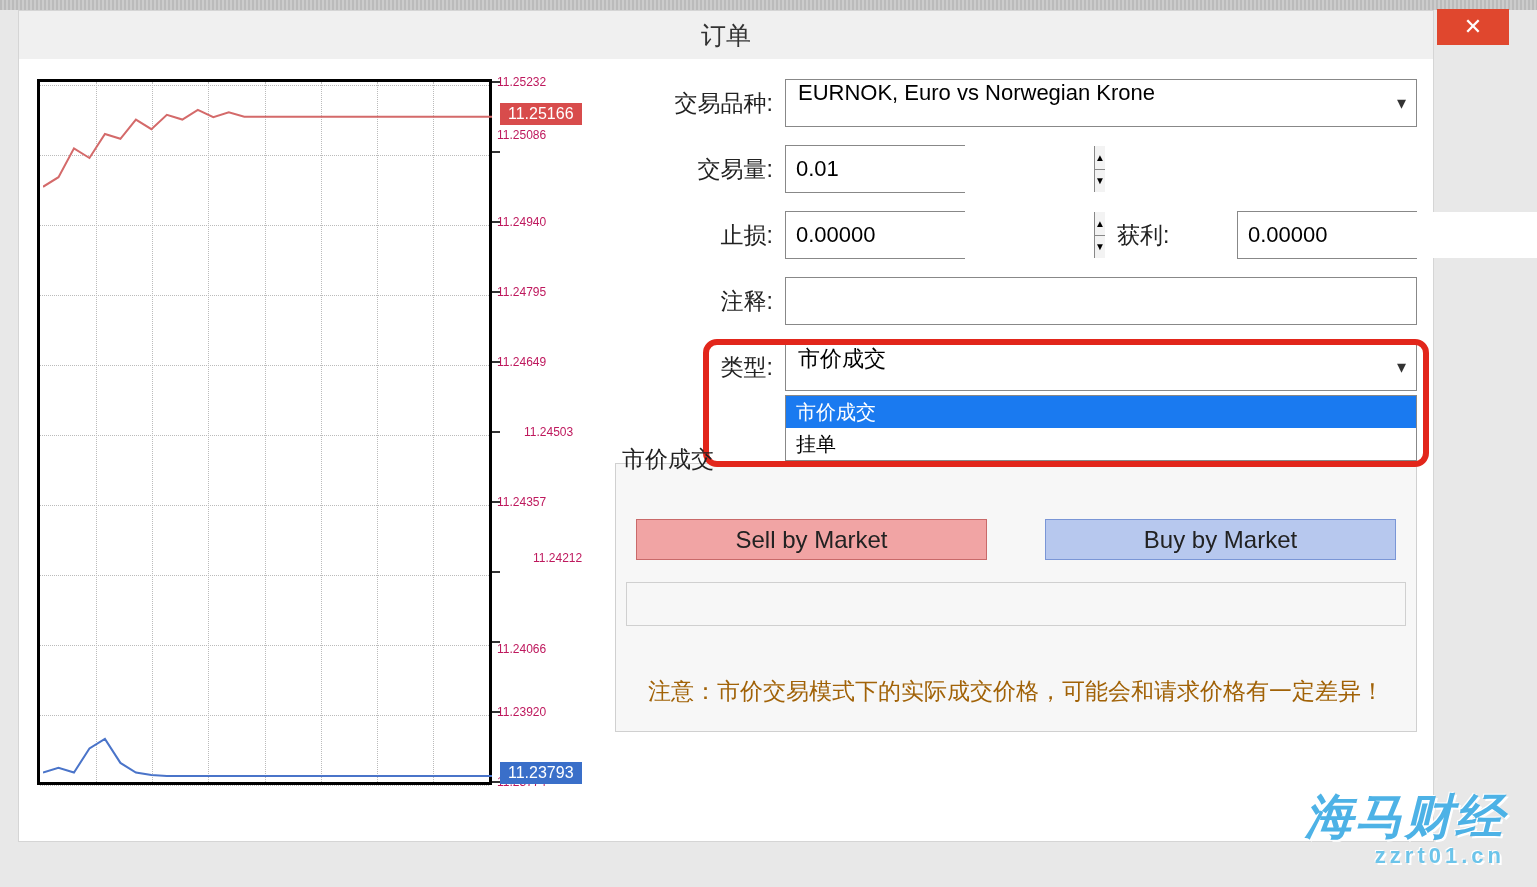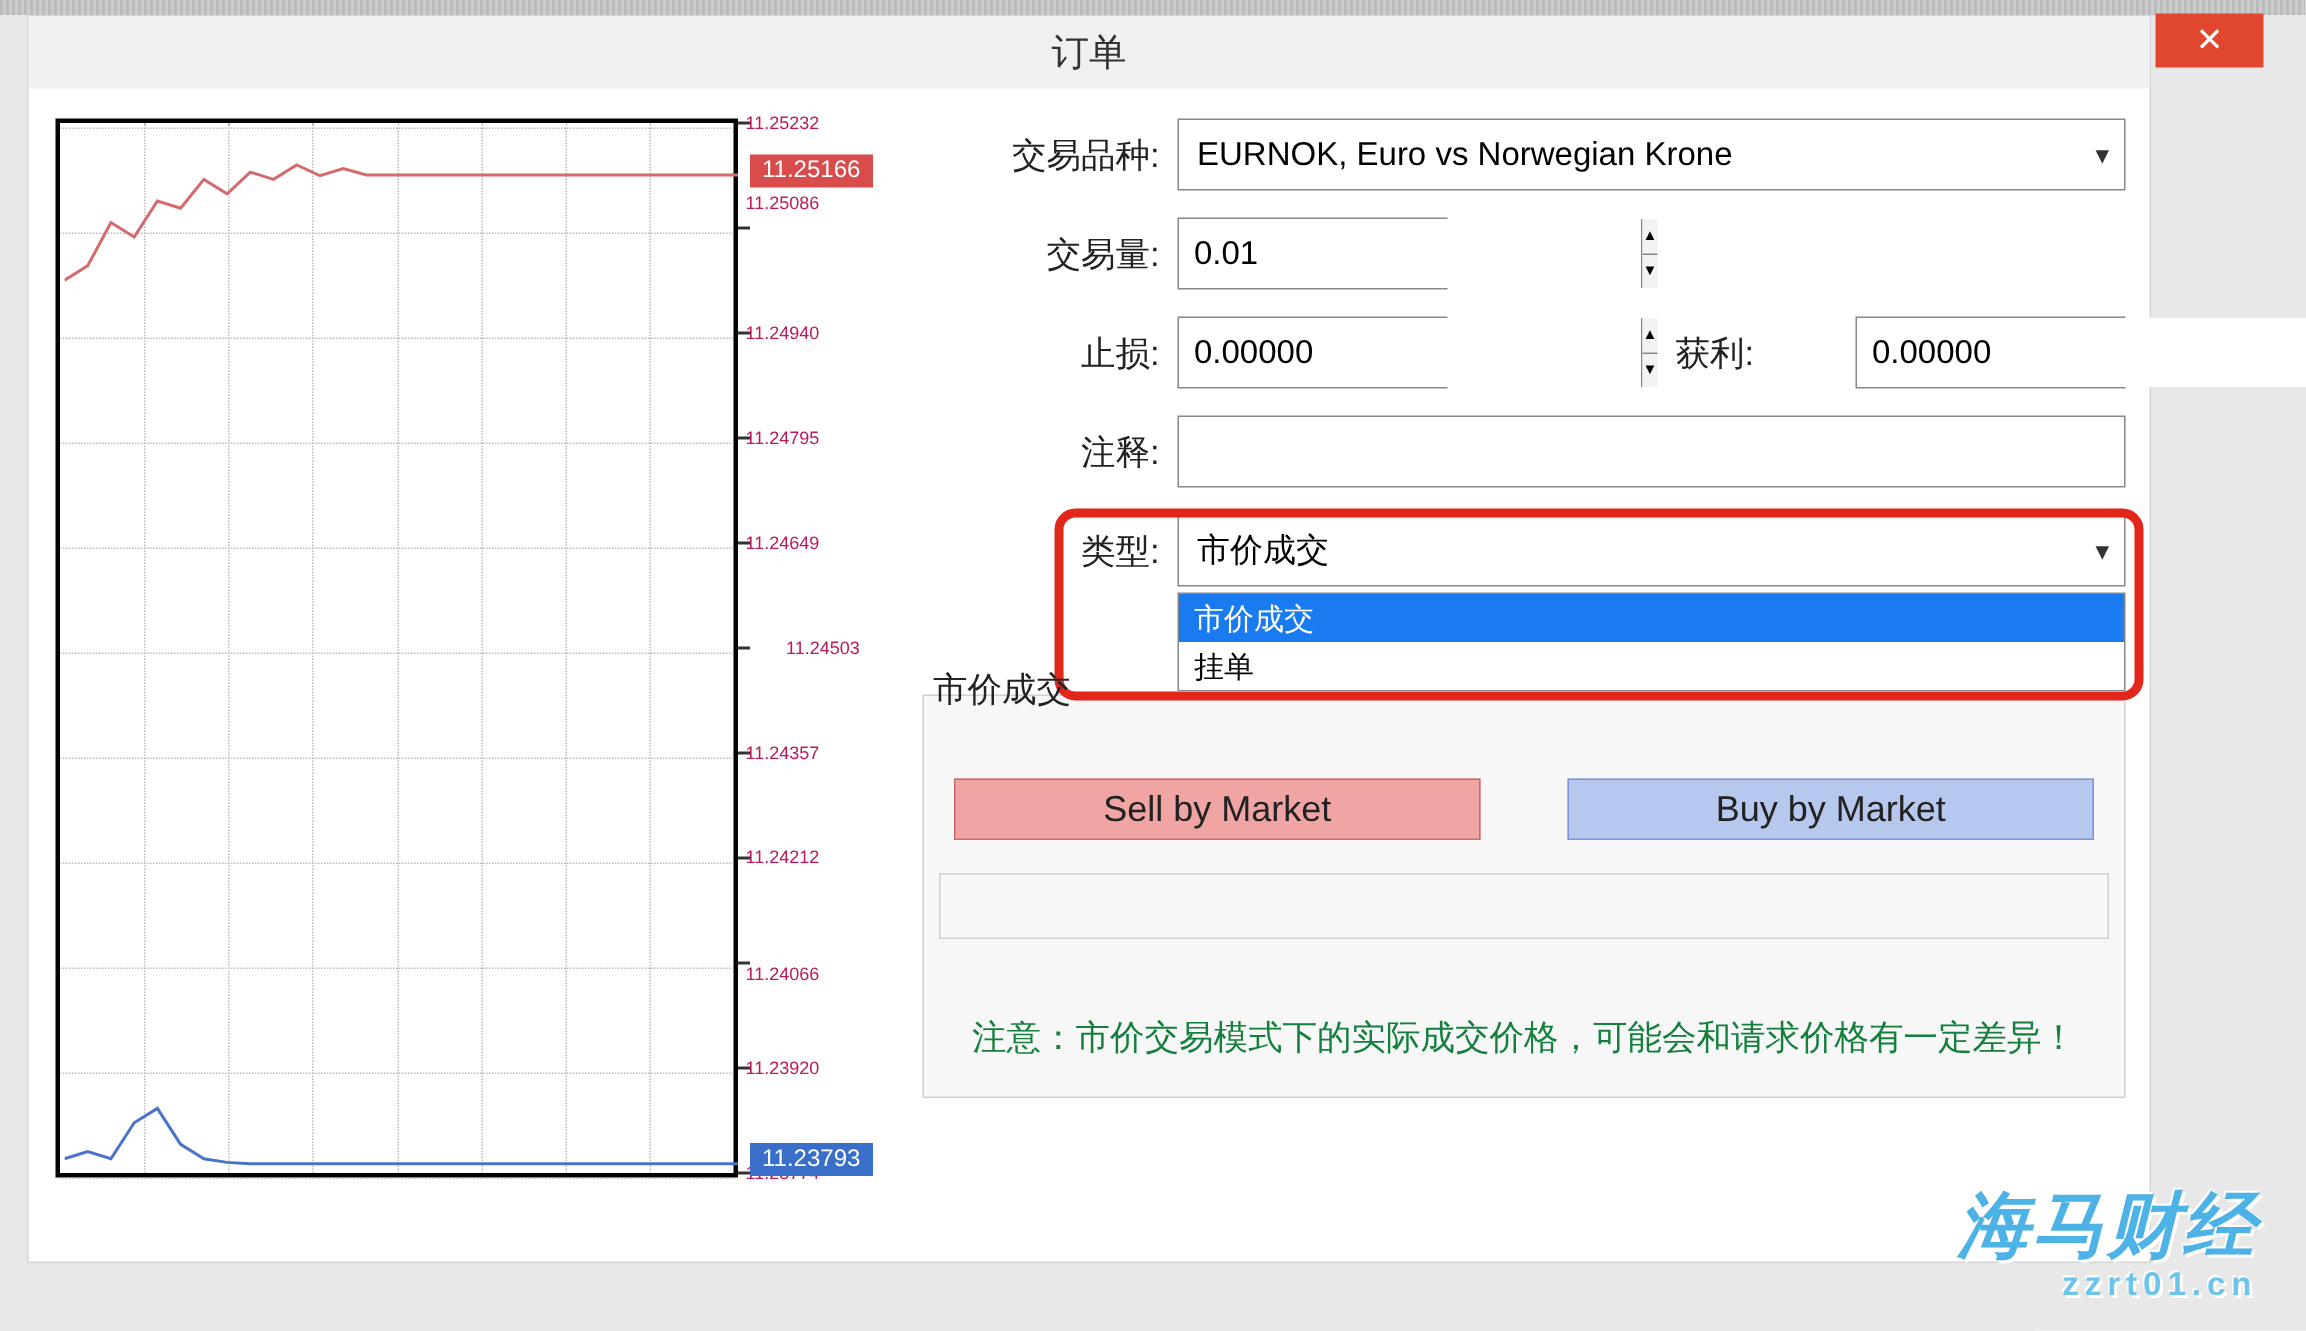--- a/index.html
+++ b/index.html
@@ -18,21 +18,21 @@
   .y-tick { position:absolute; left:462px; font-size:12px; color:#be185d; transform:translateY(-50%); }
   .y-tick-mark { position:absolute; left:457px; width:8px; height:2px; background:#333; transform:translateY(-1px); }
   .price-badge { position:absolute; left:465px; padding:2px 8px; font-size:16px; color:#fff; transform:translateY(-50%); }
   .price-badge.red { background:#d84c4c; }
   .price-badge.blue { background:#3a6fc9; }
   
   .form-panel { flex:1; position:relative; }
   .row { display:flex; align-items:center; margin-bottom:18px; }
   .label { width:170px; text-align:right; font-size:23px; color:#222; padding-right:12px; }
   .label-small { width:120px; text-align:left; font-size:23px; color:#222; padding-right:12px; }
-  .select { height:48px; border:1px solid #888; background:#fff; font-size:22px; padding:0 40px 0 12px; position:relative; display:flex; align-items:center; }
+  .select { height:48px; border:1px solid #888; background:#fff; font-size:22px; padding:0 40px 0 12px; position:relative; display:flex; align-items:flex-start; }
   .select-wide { flex:1; }
   .chev { position:absolute; right:10px; top:50%; transform:translateY(-50%); font-size:18px; color:#333; }
   .spinner { width:180px; height:48px; border:1px solid #888; display:flex; background:#fff; }
   .spinner input { flex:1; border:none; font-size:22px; padding:0 10px; outline:none; }
   .spin-btns { width:30px; display:flex; flex-direction:column; border-left:1px solid #888; }
   .spin-btns div { flex:1; display:flex; align-items:center; justify-content:center; font-size:10px; background:#f3f3f3; border-bottom:1px solid #888; cursor:pointer; }
   .spin-btns div:last-child { border-bottom:none; }
   .text-input { flex:1; height:48px; border:1px solid #888; background:#fff; font-size:22px; padding:0 10px; }
   .highlight-box { position:absolute; border:6px solid #e2261b; border-radius:14px; pointer-events:none; }
   .dropdown-open { position:absolute; background:#fff; border:1px solid #888; z-index:5; }
@@ -40,21 +40,21 @@
   .dropdown-item.selected { background:#1a7af0; color:#fff; }
   .trade-box { margin-top:10px; border:1px solid #d0d0d0; background:#f7f7f7; padding:16px 10px 24px 10px; }
   .trade-header { font-size:23px; color:#222; margin-bottom:8px; margin-left:6px; }
   .prices { text-align:center; font-size:44px; font-weight:400; color:#222; margin:16px 0 26px 0; letter-spacing:1px; }
   .prices .small { font-size:34px; }
   .btn-row { display:flex; gap:58px; padding:0 10px; }
   .trade-btn { flex:1; height:41px; font-size:24px; display:flex; align-items:center; justify-content:center; border:1px solid; cursor:pointer; }
   .btn-sell { background:#f1a4a4; border-color:#c96a6a; color:#222; }
   .btn-buy { background:#b7c8ee; border-color:#7a96d6; color:#222; }
   .empty-bar { margin-top:22px; height:44px; border:1px solid #d0d0d0; background:#f7f7f7; }
-  .note { margin-top:50px; font-size:23px; color:#15803d; text-align:center; }
+  .note { margin-top:50px; font-size:23px; color:#a16207; text-align:center; }
   .watermark { position:absolute; right:32px; bottom:18px; font-size:48px; font-weight:700; font-style:italic; color:#4db2e6; text-shadow:2px 2px 0 #fff, -1px -1px 0 #fff; letter-spacing:2px; pointer-events:none; }
   .watermark .sub { display:block; font-size:22px; color:#6cc4ea; text-align:right; font-style:normal; letter-spacing:4px; margin-top:-6px; }
 </style>
 </head>
 <body>
 
 <div class="outer-bar"></div>
 
 <div class="window">
   <div class="titlebar">
@@ -100,21 +100,21 @@
         <div class="y-tick" style="top: 143.192px;">11.24940</div>
         <div class="y-tick-mark" style="top: 212.808px;"></div>
         <div class="y-tick" style="top: 212.808px;">11.24795</div>
         <div class="y-tick-mark" style="top: 282.904px;"></div>
         <div class="y-tick" style="top: 282.904px;">11.24649</div>
         <div class="y-tick-mark" style="top: 353px;"></div>
         <div class="y-tick" style="top: 353px; margin-left: 27px;">11.24503</div>
         <div class="y-tick-mark" style="top: 423.096px;"></div>
         <div class="y-tick" style="top: 423.096px;">11.24357</div>
         <div class="y-tick-mark" style="top: 492.712px;"></div>
-        <div class="y-tick" style="top: 492px;">11.24212</div>
+        <div class="y-tick" style="top: 479px; margin-left: 36px;">11.24212</div>
         <div class="y-tick-mark" style="top: 562.808px;"></div>
         <div class="y-tick" style="top: 570px;">11.24066</div>
         <div class="y-tick-mark" style="top: 632.904px;"></div>
         <div class="y-tick" style="top: 632.904px;">11.23920</div>
         <div class="y-tick-mark" style="top: 703px;"></div>
         <div class="y-tick" style="top: 703px;">11.23774</div>
         <div class="price-badge red" style="top: 34.6872px;">11.25166</div>
         <div class="price-badge blue" style="top: 693.878px;">11.23793</div>
       </div>
 

